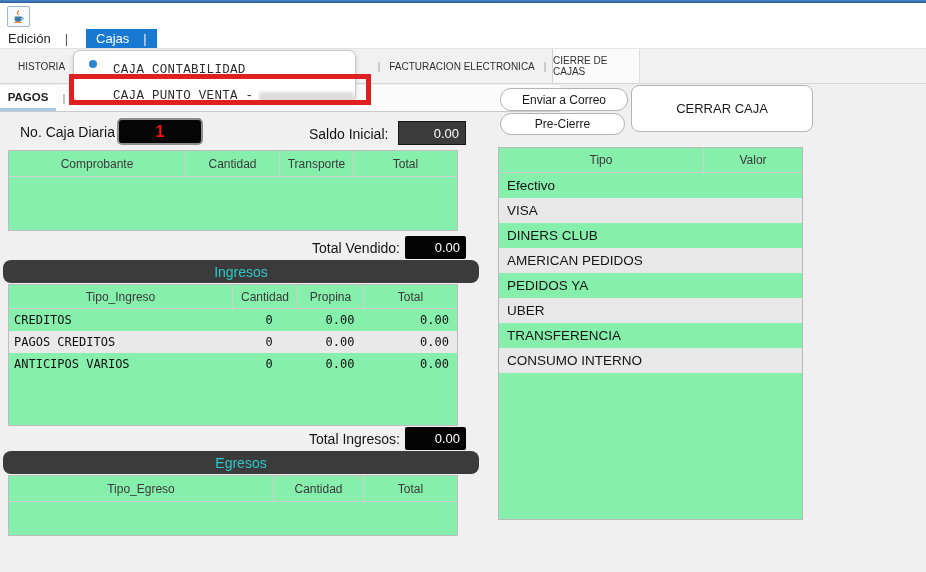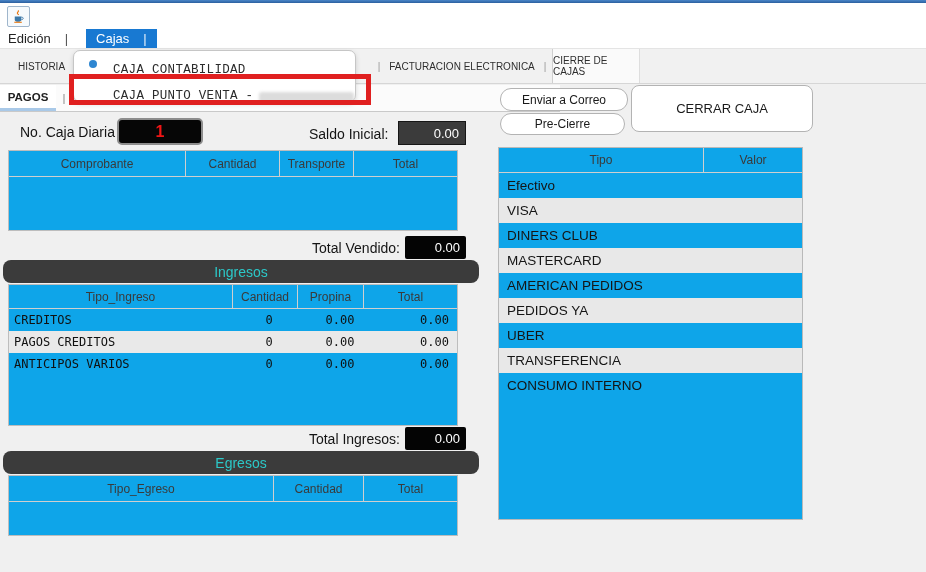--- a/index.html
+++ b/index.html
@@ -65,21 +65,21 @@
   .saldo-box { position:absolute; left:398px; top:121px; width:68px; height:24px; background:#3b3b3b;
                border:1px solid #161616; color:#fff; font-size:13px; display:flex; align-items:center;
                justify-content:flex-end; padding-right:6px; }
   .blackbox { position:absolute; width:61px; height:23px; background:#040404; color:#fff; font-size:13px;
               display:flex; align-items:center; justify-content:flex-end; padding-right:6px; border-radius:2px; }
   .darkbar { position:absolute; left:3px; width:476px; height:23px; background:#3b3b3b; color:#2cc8c8;
              font-size:14px; display:flex; align-items:center; justify-content:center; border-radius:8px; }
   .rlabel { position:absolute; width:160px; text-align:right; font-size:14px; color:#141414; }
 
   
-  .tbl { position:absolute; background:#0ea5e9; border:1px solid #bdbdbd; }
+  .tbl { position:absolute; background:#86efac; border:1px solid #bdbdbd; }
   .hdr { display:flex; border-bottom:1px solid #cfcfcf; }
   .hcell { display:flex; align-items:center; justify-content:center; font-size:12px; color:#3a3a3a;
            border-right:1px solid #cfcfcf; }
   .hcell:last-child { border-right:none; }
 
   
   .irow { display:flex; height:22px; align-items:center; font-family:"DejaVu Sans Mono", monospace;
           font-size:12px; color:#101010; }
   .irow:nth-child(even) { background:#e9e9e9; }
   .ic0 { width:224px; padding-left:5px; }
@@ -250,24 +250,20 @@
       </div>
       <div class="prow">
         <div class="pc0">VISA</div>
         <div class="pc1"></div>
       </div>
       <div class="prow">
         <div class="pc0">DINERS CLUB</div>
         <div class="pc1"></div>
       </div>
       <div class="prow">
-        <div class="pc0">MASTERCARD</div>
-        <div class="pc1"></div>
-      </div>
-      <div class="prow">
         <div class="pc0">AMERICAN PEDIDOS</div>
         <div class="pc1"></div>
       </div>
       <div class="prow">
         <div class="pc0">PEDIDOS YA</div>
         <div class="pc1"></div>
       </div>
       <div class="prow">
         <div class="pc0">UBER</div>
         <div class="pc1"></div>

